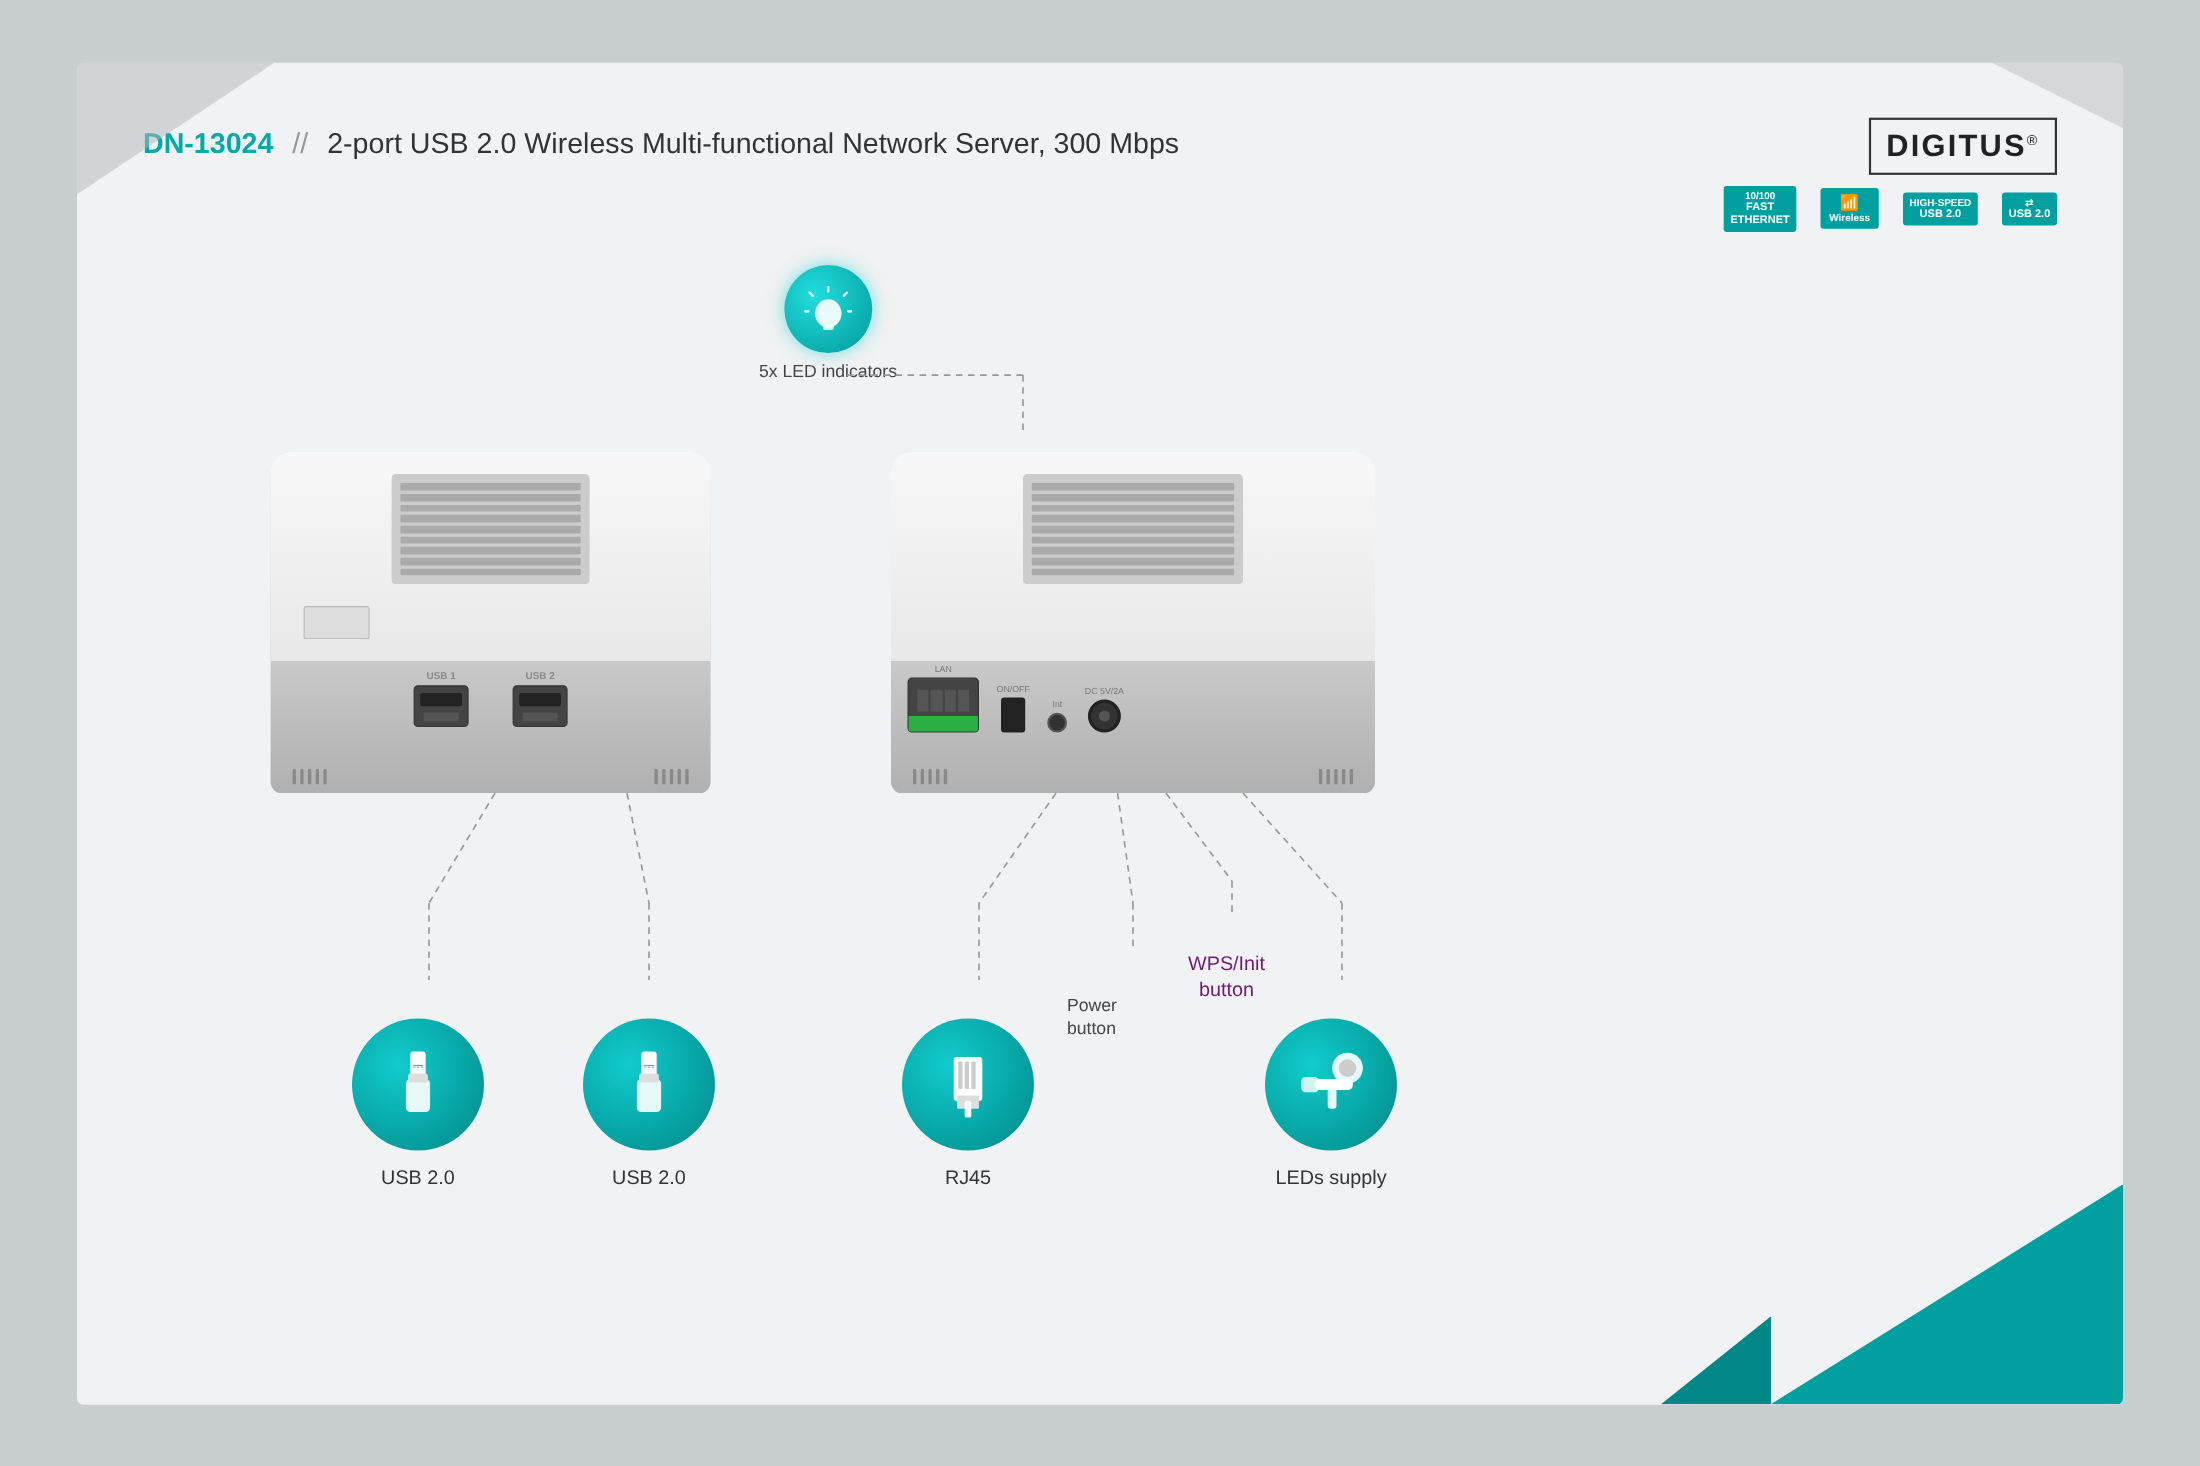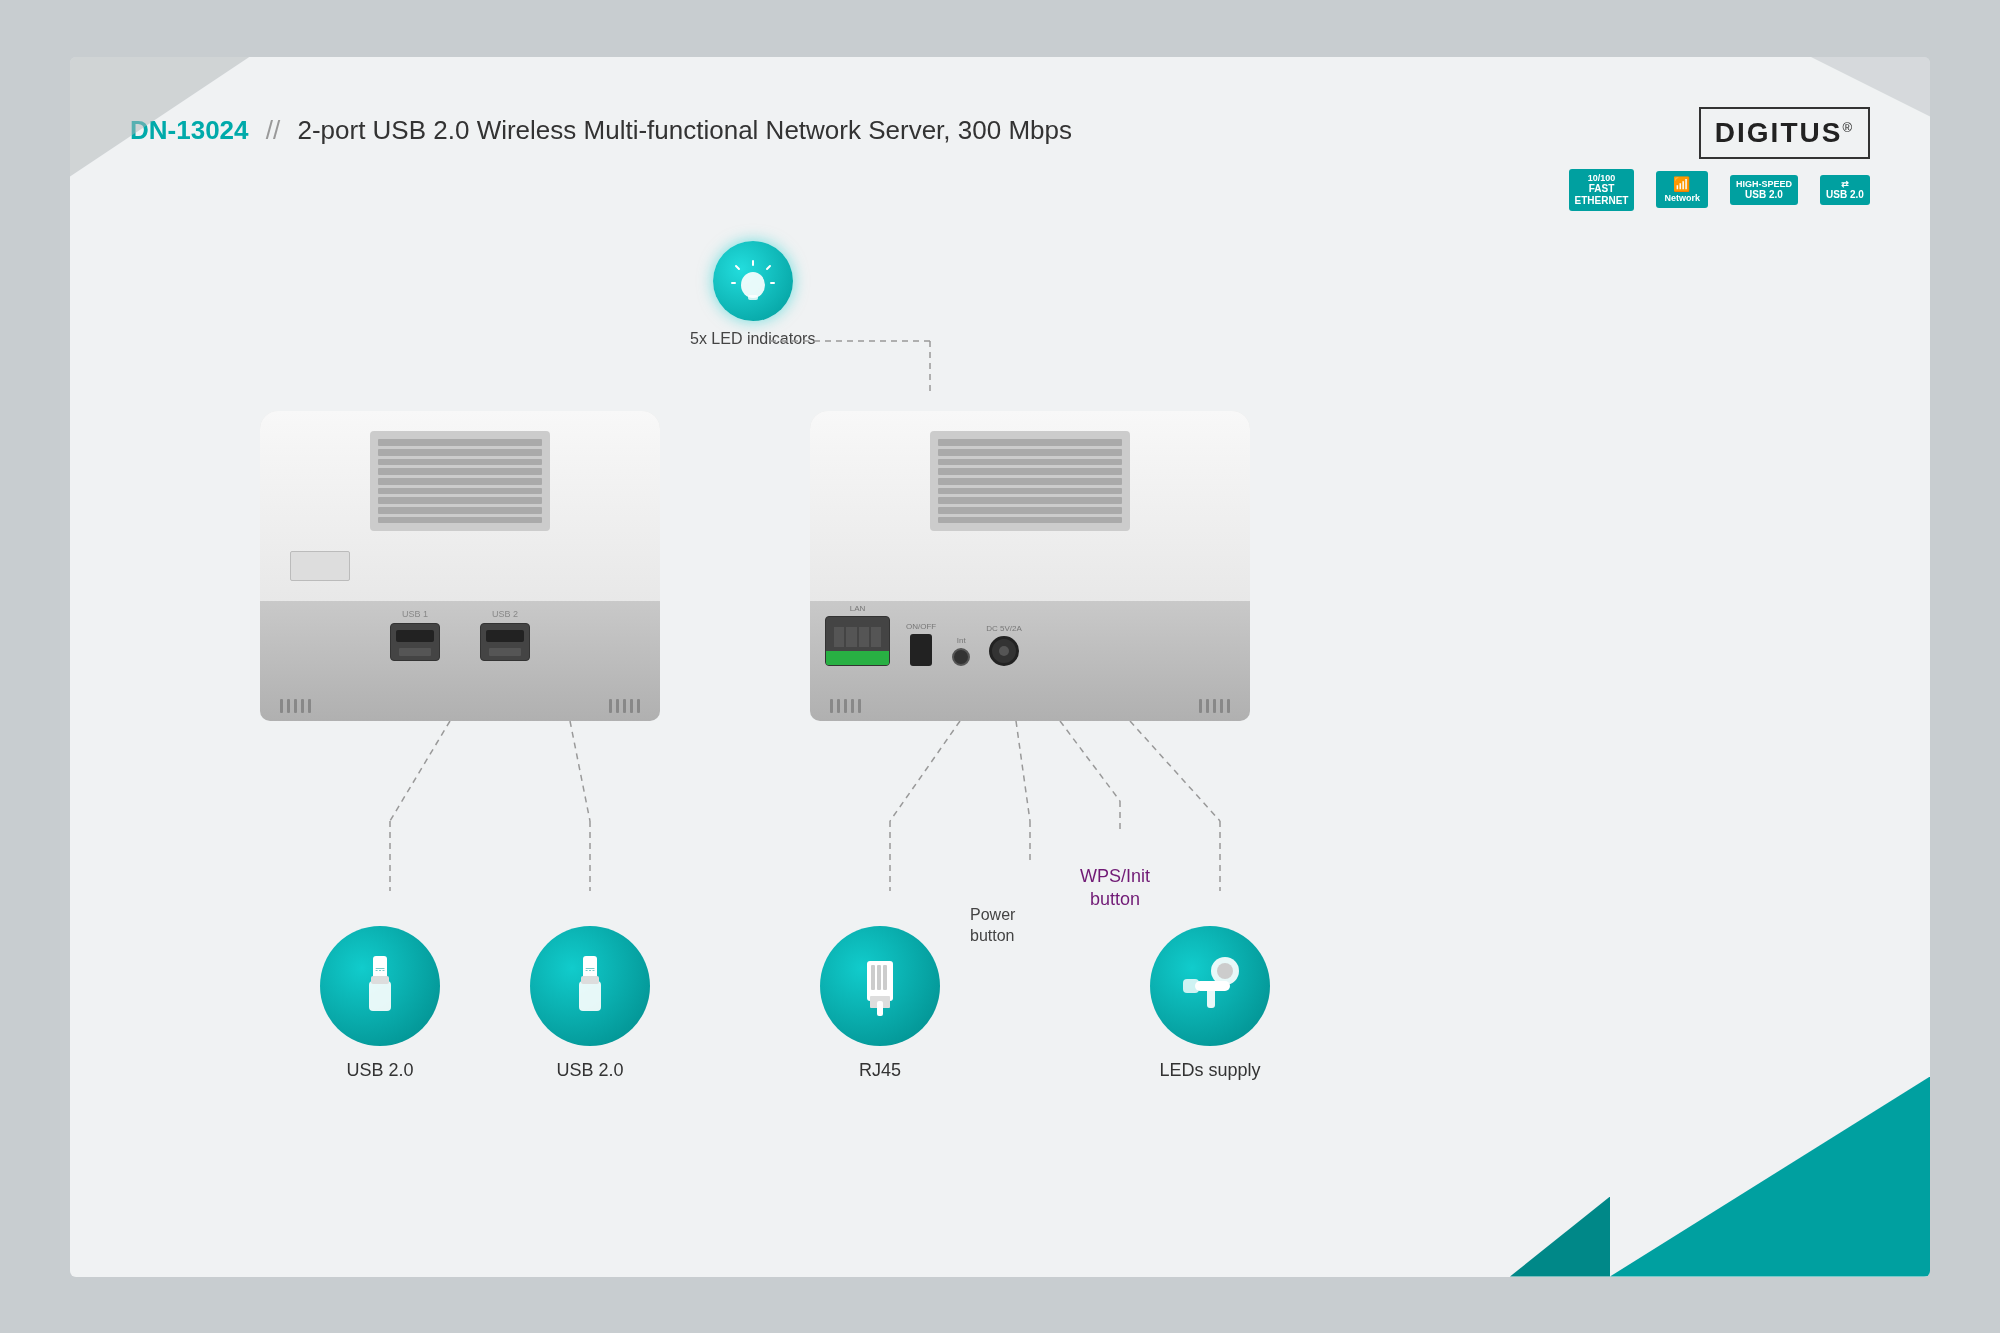--- a/index.html
+++ b/index.html
@@ -224,21 +224,21 @@
       <div class="logo-box">
         <span>DIGITUS</span><sup>®</sup>
       </div>
       <div class="badge-row">
         <div class="badge">
           <div class="badge-top">10/100</div>
           <div class="badge-main">FAST<br>ETHERNET</div>
         </div>
         <div class="wifi-badge">
           <span class="wifi-symbol">📶</span>
-          <span>Network</span>
+          <span>Wireless</span>
         </div>
         <div class="badge">
           <div class="badge-top">HIGH-SPEED</div>
           <div class="badge-main">USB 2.0</div>
         </div>
         <div class="badge">
           <div class="badge-top">⇄</div>
           <div class="badge-main">USB 2.0</div>
         </div>
       </div>
@@ -284,21 +284,21 @@
       <line x1="886" y1="490" x2="900" y2="590" stroke="#999" stroke-width="1.5" stroke-dasharray="6,5"></line>
       <line x1="900" y1="590" x2="900" y2="630" stroke="#999" stroke-width="1.5" stroke-dasharray="6,5"></line>
 
       <line x1="930" y1="490" x2="990" y2="570" stroke="#999" stroke-width="1.5" stroke-dasharray="6,5"></line>
       <line x1="990" y1="570" x2="990" y2="600" stroke="#999" stroke-width="1.5" stroke-dasharray="6,5"></line>
 
       <line x1="1000" y1="490" x2="1090" y2="590" stroke="#999" stroke-width="1.5" stroke-dasharray="6,5"></line>
       <line x1="1090" y1="590" x2="1090" y2="660" stroke="#999" stroke-width="1.5" stroke-dasharray="6,5"></line>
     </svg>
 
-    <div style="position:absolute;left:130px;top:140px;width:400px;height:350px;">
+    <div style="position:absolute;left:116px;top:140px;width:400px;height:350px;font-weight:bold;">
 
       <div style="position:absolute;bottom:0;left:0;right:0;height:310px;background:linear-gradient(180deg,#e4e4e4 0%,#d0d0d0 50%,#b0b0b0 100%);border-radius:18px 18px 10px 10px;">
 
         <div style="position:absolute;top:0;left:0;right:0;height:190px;background:linear-gradient(180deg,#f8f8f8,#e8e8e8);border-radius:18px 18px 0 0;">
 
           <div style="position:absolute;top:20px;left:50%;transform:translateX(-50%);width:180px;height:100px;background:#ccc;border-radius:4px;overflow:hidden;">
             <div style="padding:8px;display:grid;grid-template-rows:repeat(9,1fr);gap:3px;height:100%;">
               <div style="background:#aaa;border-radius:1px;"></div>
               <div style="background:#aaa;border-radius:1px;"></div>
               <div style="background:#aaa;border-radius:1px;"></div>

